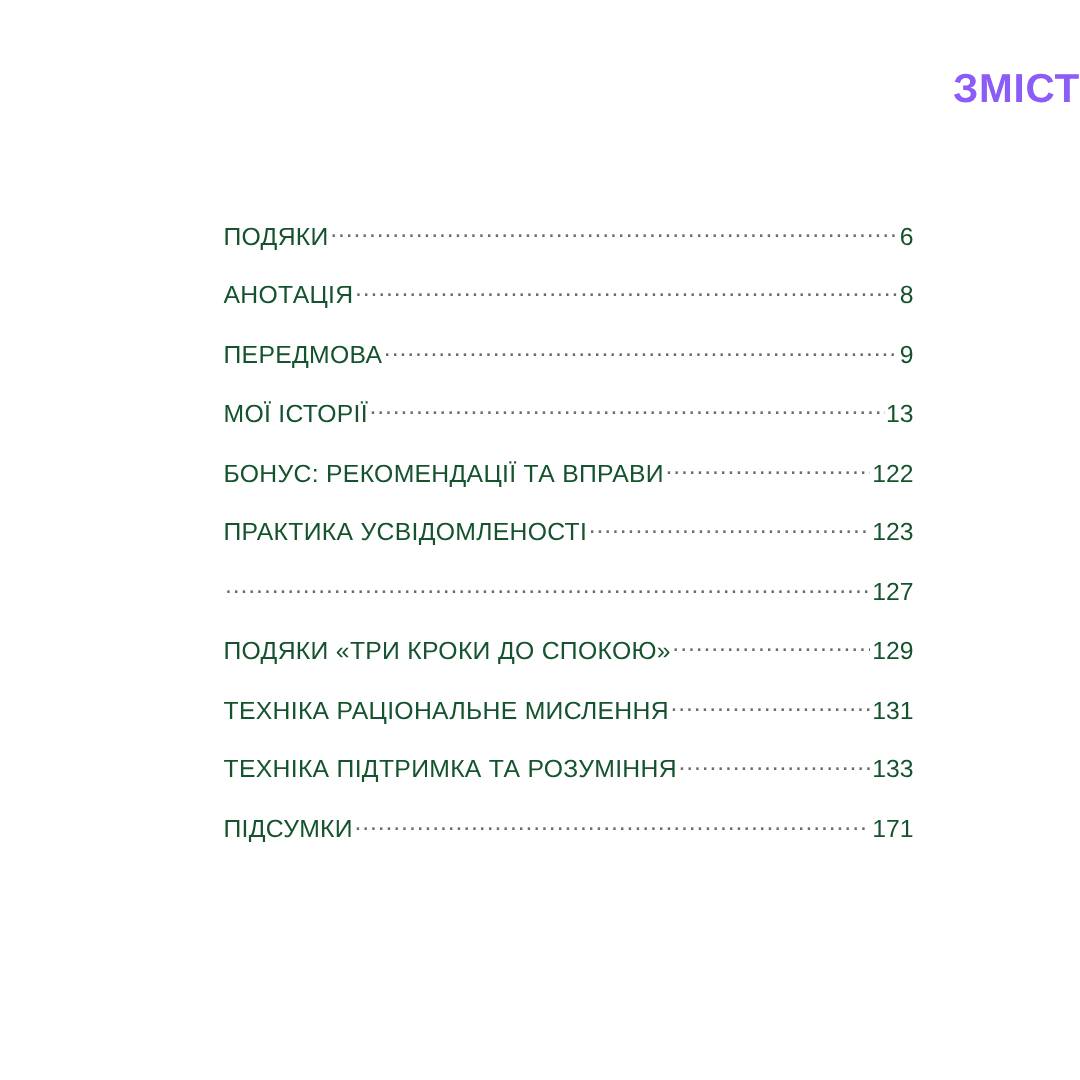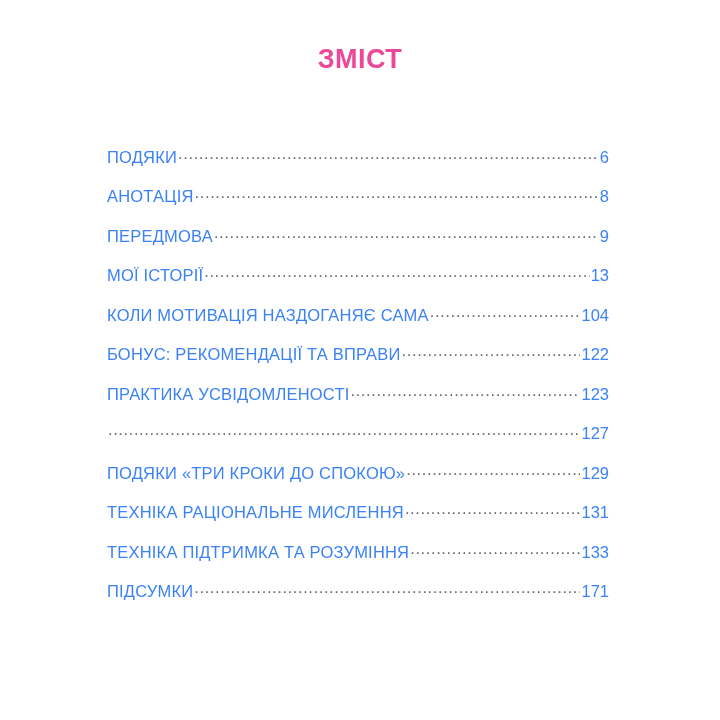--- a/index.html
+++ b/index.html
@@ -18,43 +18,44 @@
     position: absolute;
     left: 0; top: 0;
     width: 720px; height: 720px;
     background: #ffffff;
   }
   .title {
     position: absolute;
     top: 44px;
     left: 0;
     width: 720px;
-    text-align: center;
+    text-align: right;
     font-size: 27px;
     font-weight: bold;
-    color: #ec4899;
+    color: #8b5cf6;
     letter-spacing: 0.5px;
   }
   .toc {
     position: absolute;
     left: 107px;
     top: 146px;
     width: 502px;
     margin: 0;
     padding: 0;
     list-style: none;
   }
   .toc-row {
     display: flex;
     align-items: baseline;
     height: 39.5px;
     font-size: 16.5px;
-    color: #3b82f6;
+    color: #14532d;
     white-space: nowrap;
     overflow: hidden;
+    margin-left: 42px;
   }
   .toc-label {
     flex: 0 0 auto;
     letter-spacing: 0.2px;
   }
   .toc-leader {
     flex: 1 1 auto;
     overflow: hidden;
     margin: 0 1px;
     position: relative;
@@ -95,25 +96,20 @@
       <span class="toc-label">ПЕРЕДМОВА</span>
       <span class="toc-leader"></span>
       <span class="toc-page">9</span>
     </li>
     <li class="toc-row">
       <span class="toc-label">МОЇ ІСТОРІЇ</span>
       <span class="toc-leader"></span>
       <span class="toc-page">13</span>
     </li>
     <li class="toc-row">
-      <span class="toc-label">КОЛИ МОТИВАЦІЯ НАЗДОГАНЯЄ САМА</span>
-      <span class="toc-leader"></span>
-      <span class="toc-page">104</span>
-    </li>
-    <li class="toc-row">
       <span class="toc-label">БОНУС: РЕКОМЕНДАЦІЇ ТА ВПРАВИ</span>
       <span class="toc-leader"></span>
       <span class="toc-page">122</span>
     </li>
     <li class="toc-row">
       <span class="toc-label">ПРАКТИКА УСВІДОМЛЕНОСТІ</span>
       <span class="toc-leader"></span>
       <span class="toc-page">123</span>
     </li>
     <li class="toc-row">

